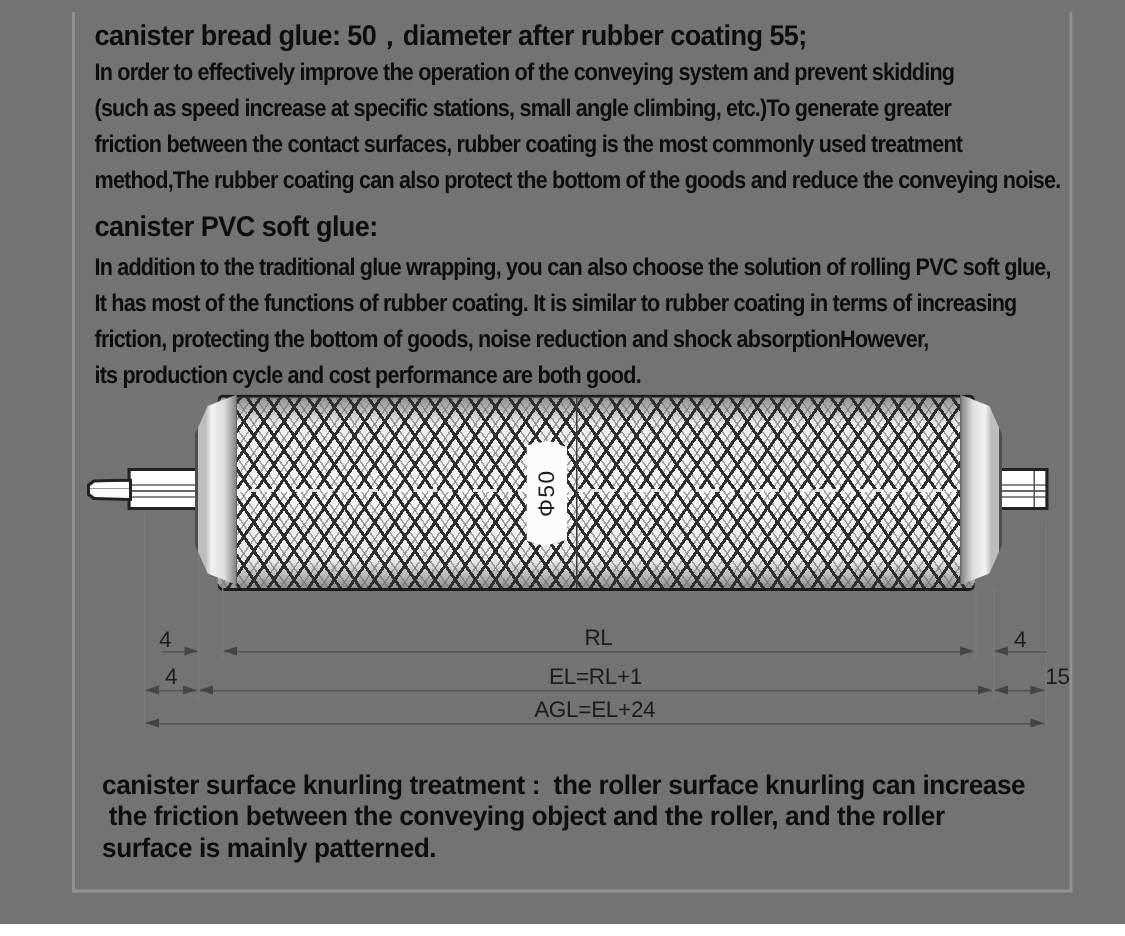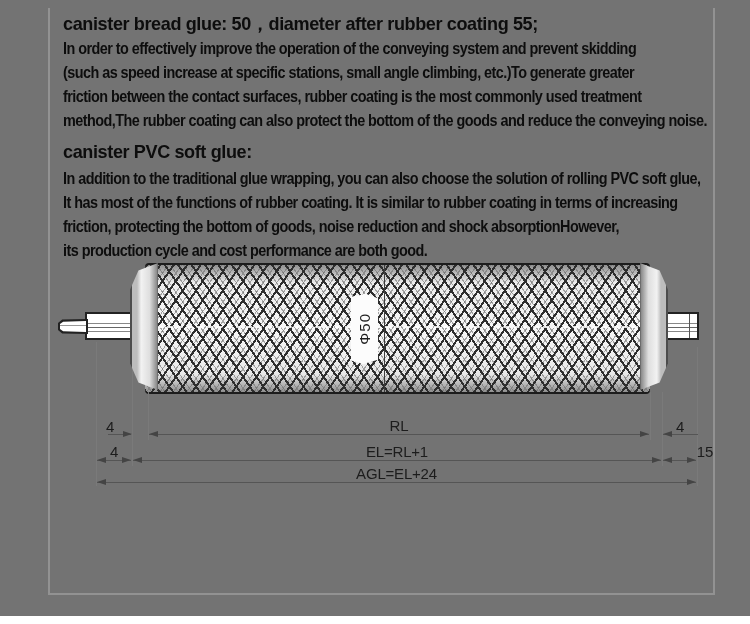--- a/index.html
+++ b/index.html
@@ -135,14 +135,19 @@
     <div class="dlabel" style="left:97px;top:443px;width:34px;">4</div>
     <div class="dlabel" style="left:133px;top:443px;width:528px;">EL=RL+1</div>
     <div class="dlabel" style="left:685px;top:443px;width:40px;">15</div>
 
     <div class="dim" style="left:97px;top:482px;width:599px;"></div>
     <div class="ar l" style="left:97px;top:479px;"></div>
     <div class="ar r" style="left:687px;top:479px;"></div>
     <div class="dlabel" style="left:97px;top:465px;width:599px;">AGL=EL+24</div>
   </div>
 
+  <div class="sect" style="left:68px;top:513px;">
+    <div class="footer-text">canister surface knurling treatment :  the roller surface knurling can increase
+ the friction between the conveying object and the roller, and the roller
+surface is mainly patterned.</div>
+  </div>
 
 </div>
 
 </body></html>

